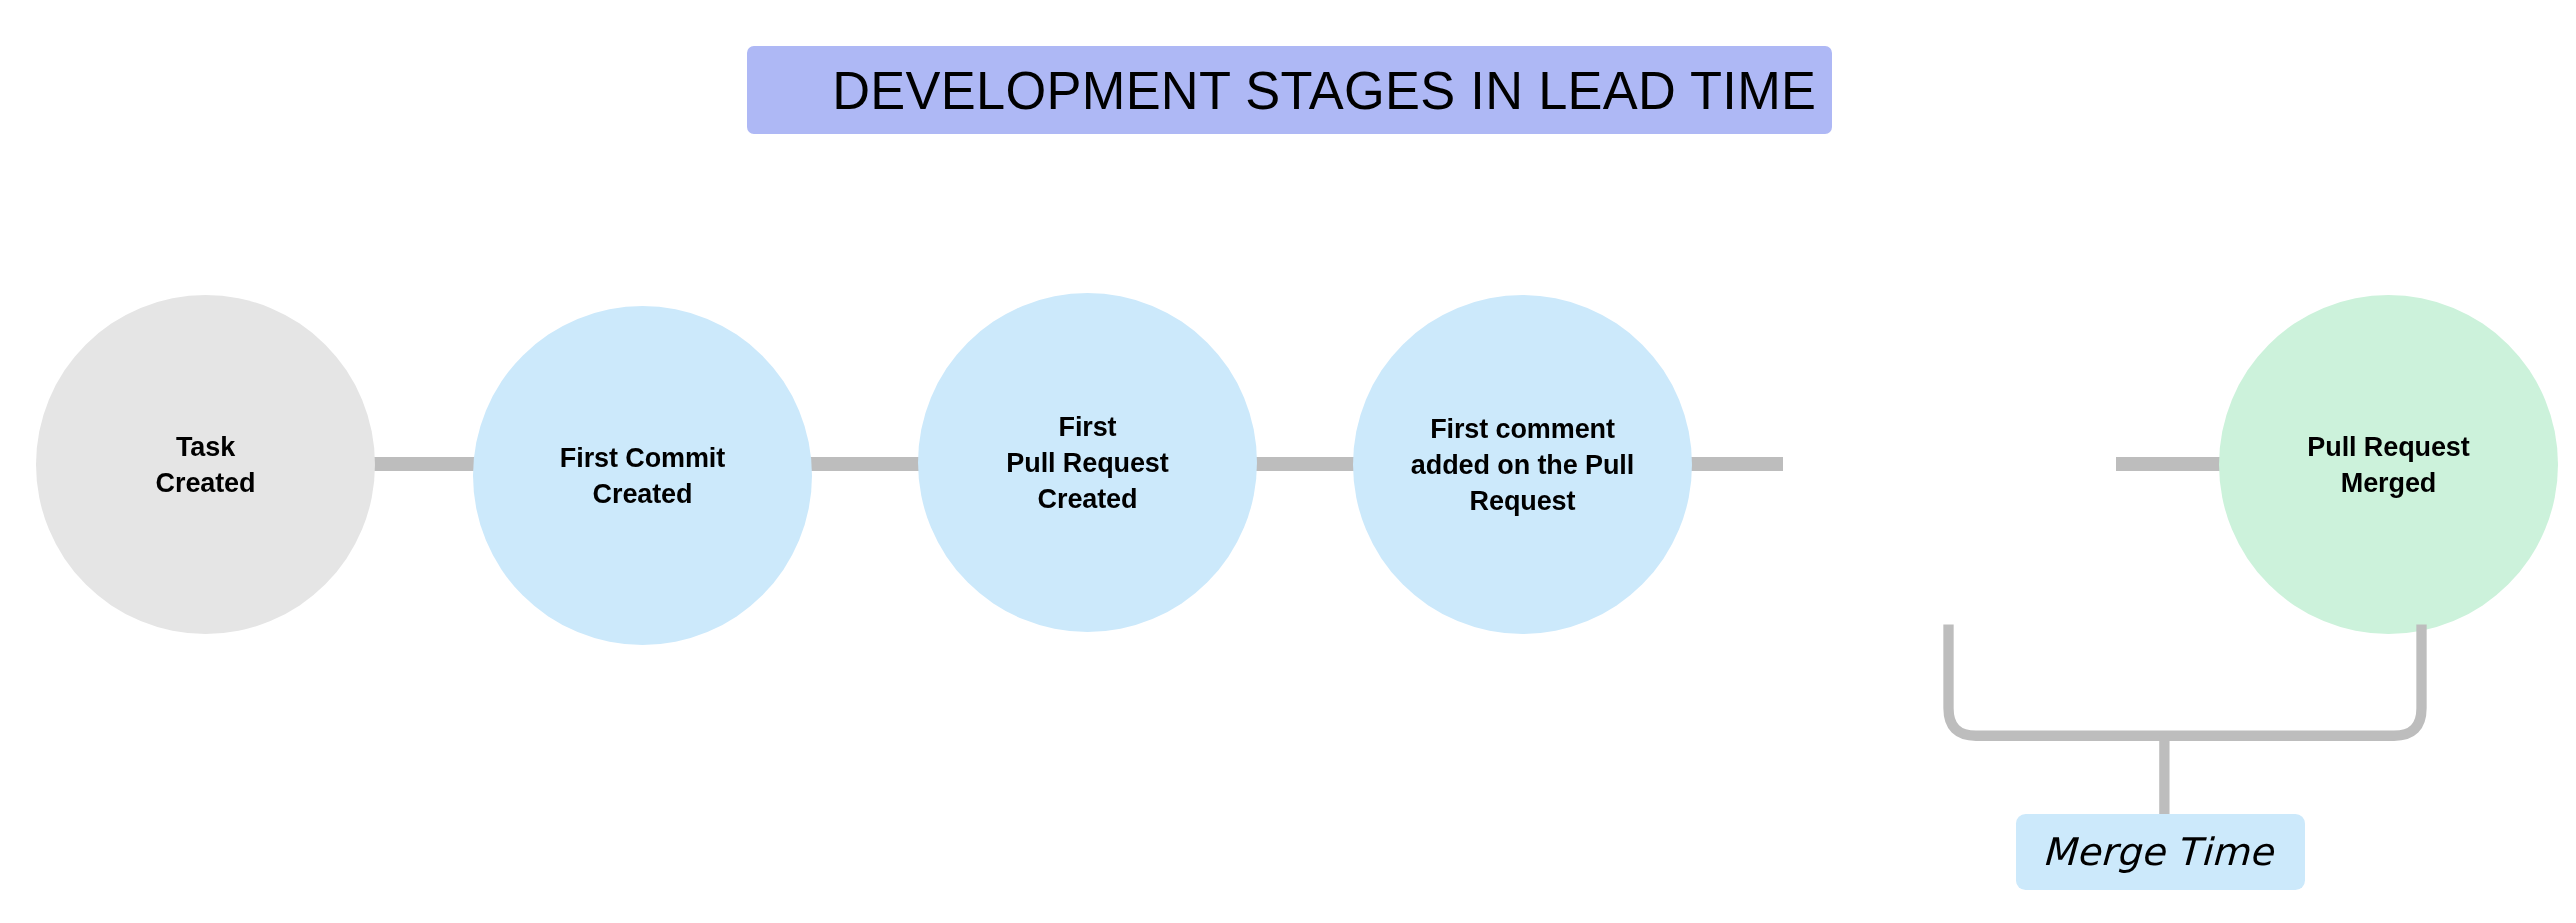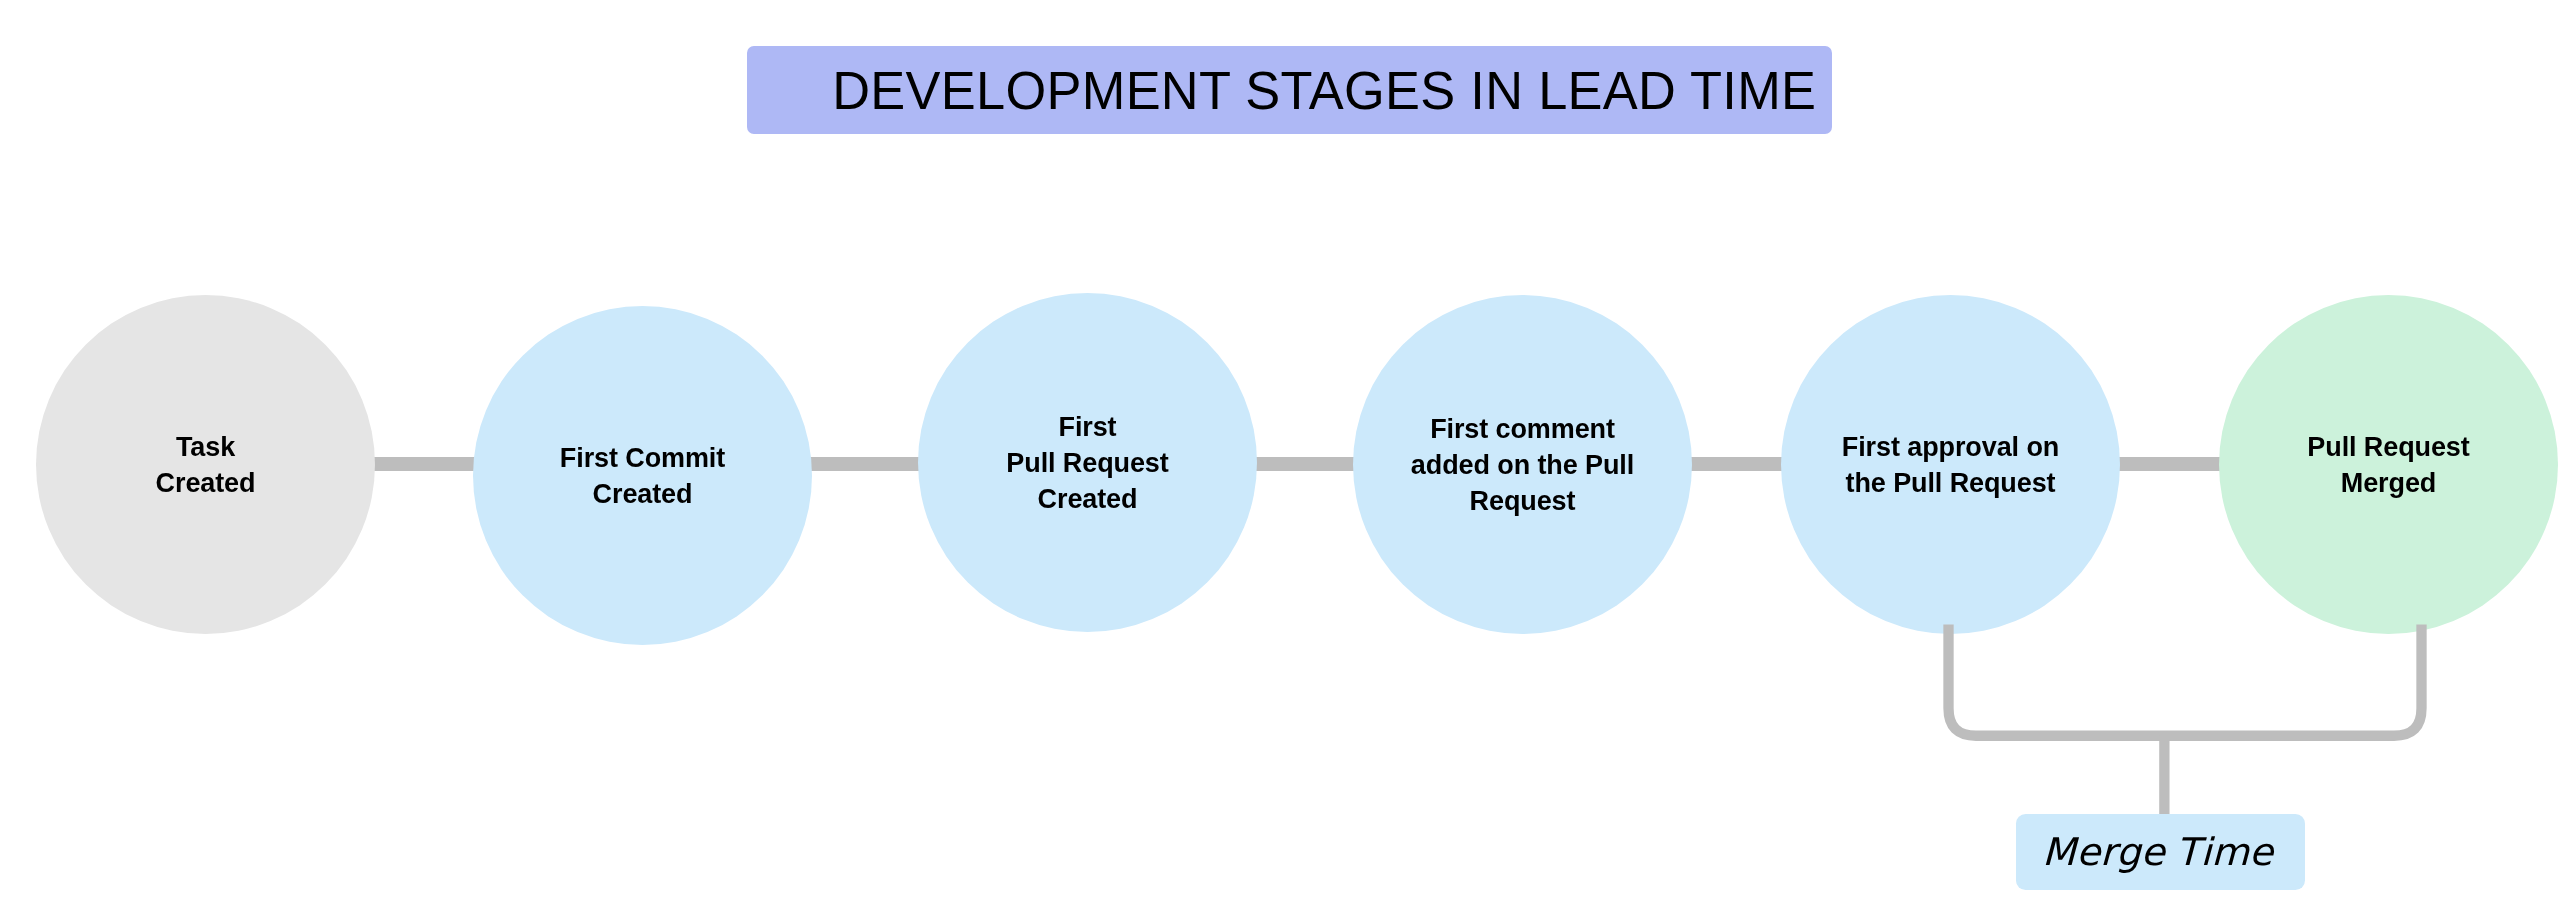--- a/index.html
+++ b/index.html
@@ -139,24 +139,20 @@
 Pull Request
 Created</span>
   </div>
 
   <div class="stage-node node-wide" style="left:1353px; top:295px; width:339px; height:339px; background:#cce9fb;">
     <span class="node-label">First comment
 added on the Pull
 Request</span>
   </div>
 
-  <div class="stage-node node-wide" style="left:1781px; top:295px; width:339px; height:339px; background:#cce9fb;">
-    <span class="node-label">First approval on
-the Pull Request</span>
-  </div>
 
   <div class="stage-node" style="left:2219px; top:295px; width:339px; height:339px; background:#ccf2db;">
     <span class="node-label">Pull Request
 Merged</span>
   </div>
 
   <svg id="merge-bracket" viewBox="0 0 800 340">
     <path d="M 56 28 L 56 150 Q 56 190 96 190 L 704 190 Q 744 190 744 150 L 744 28" fill="none" stroke="#bdbdbd" stroke-width="15" stroke-linecap="butt"></path>
     <path d="M 370 190 L 370 308" fill="none" stroke="#bdbdbd" stroke-width="15" stroke-linecap="butt"></path>
   </svg>

